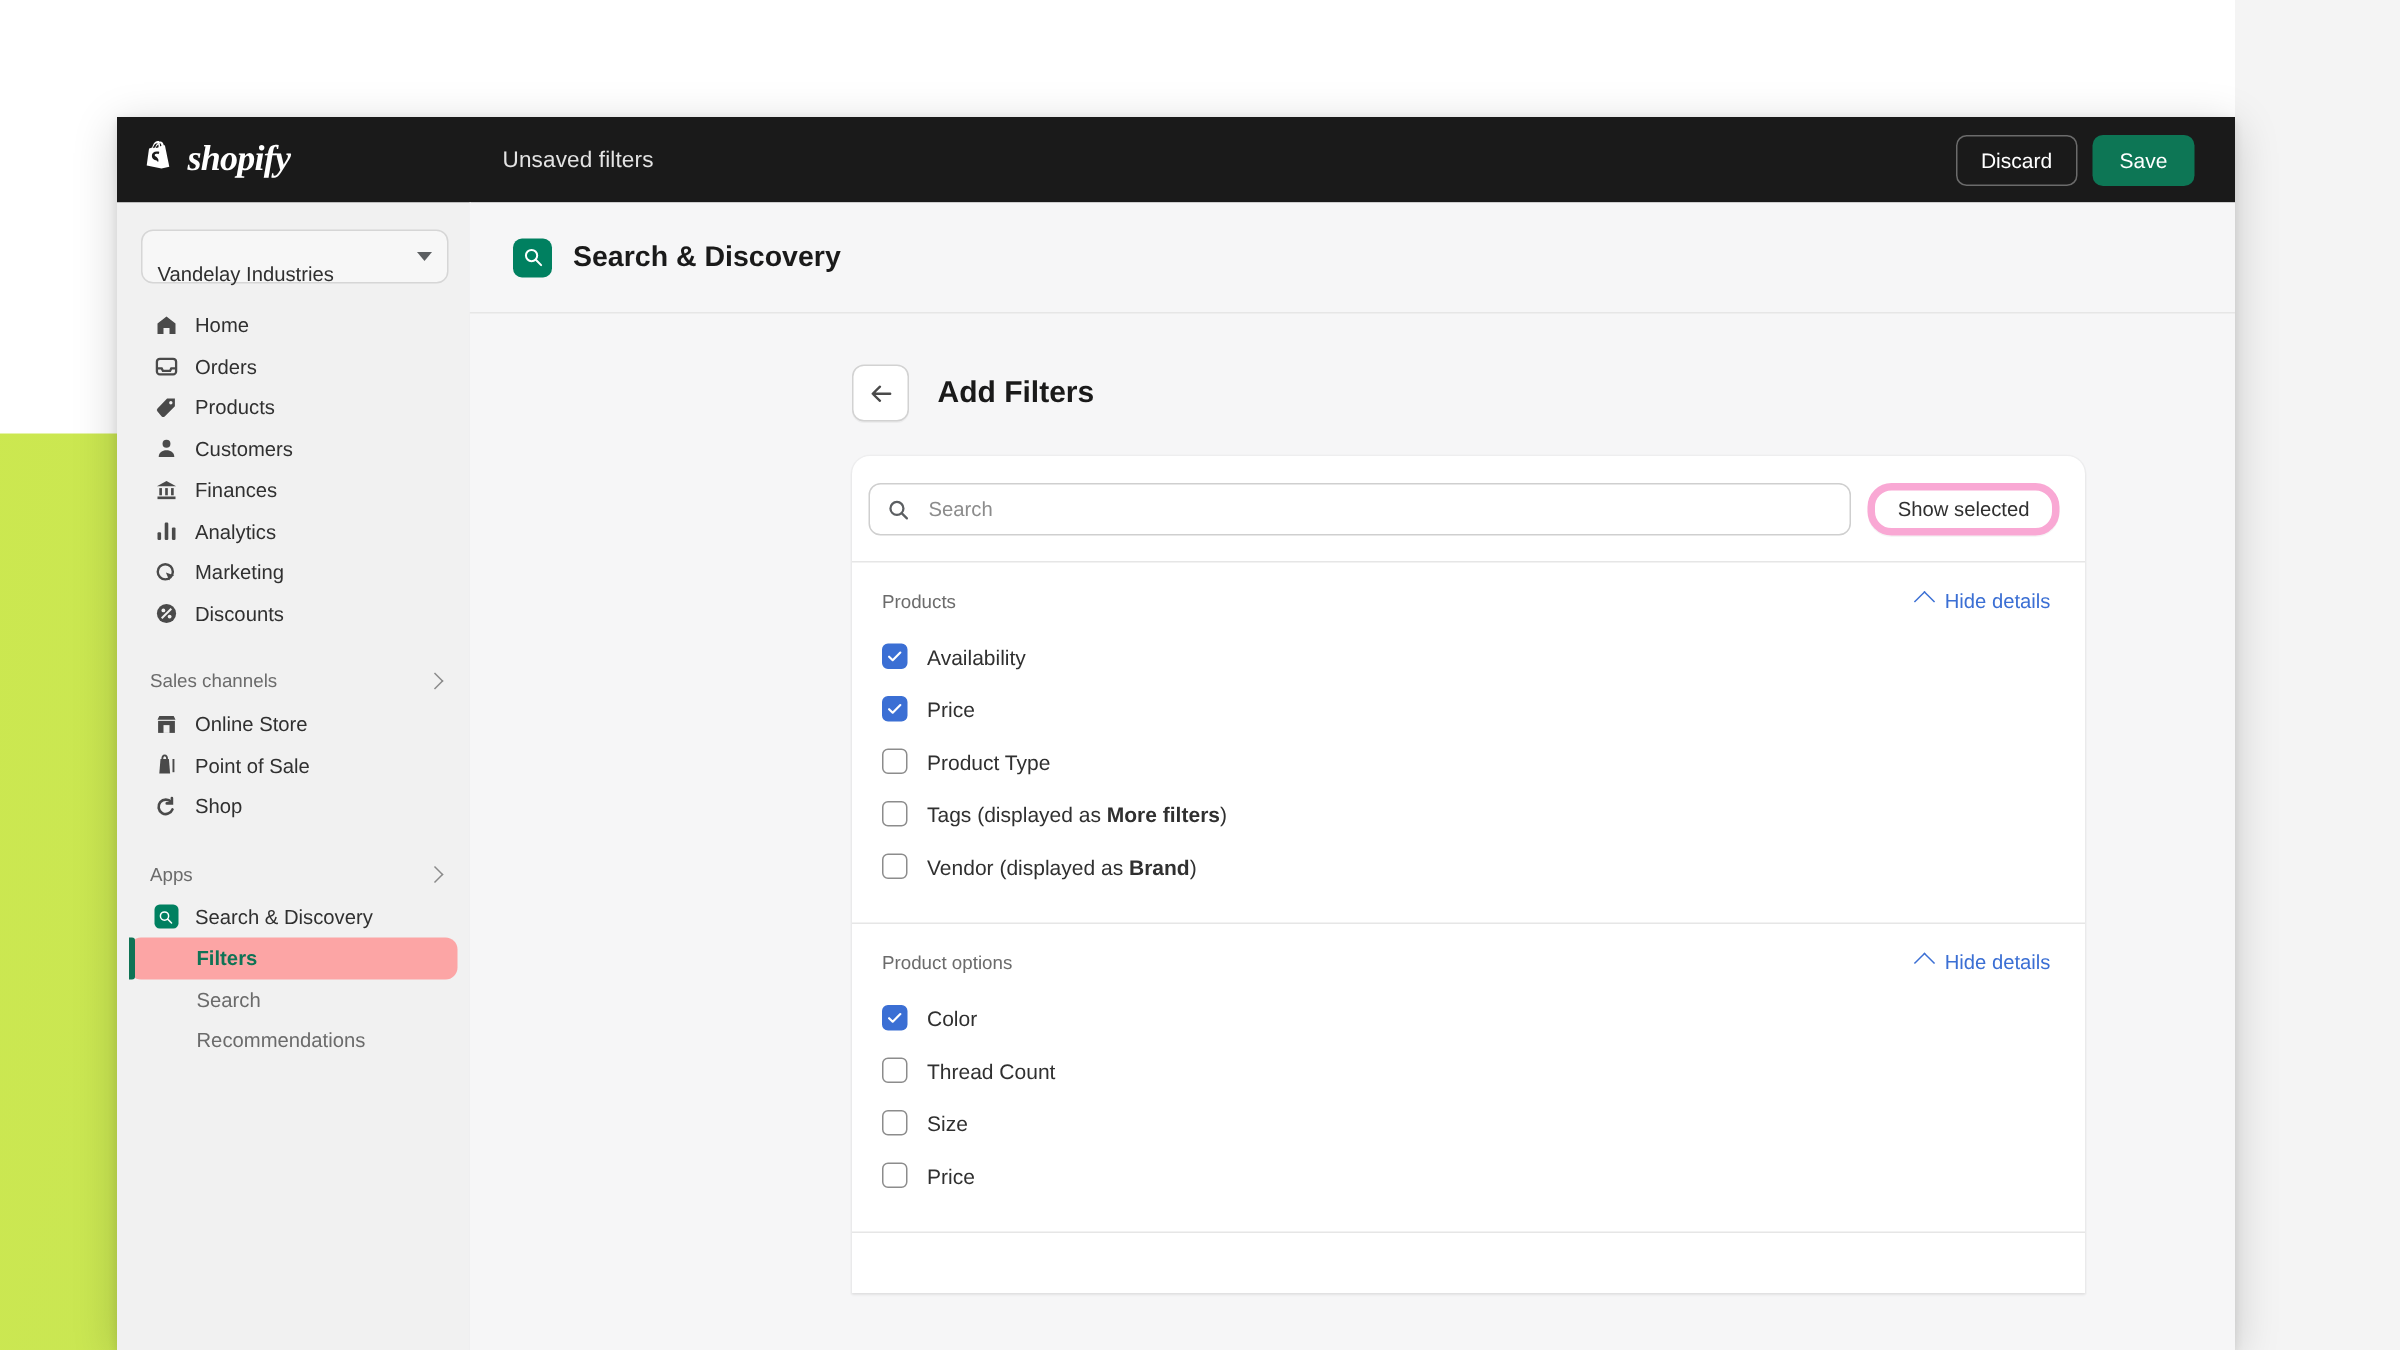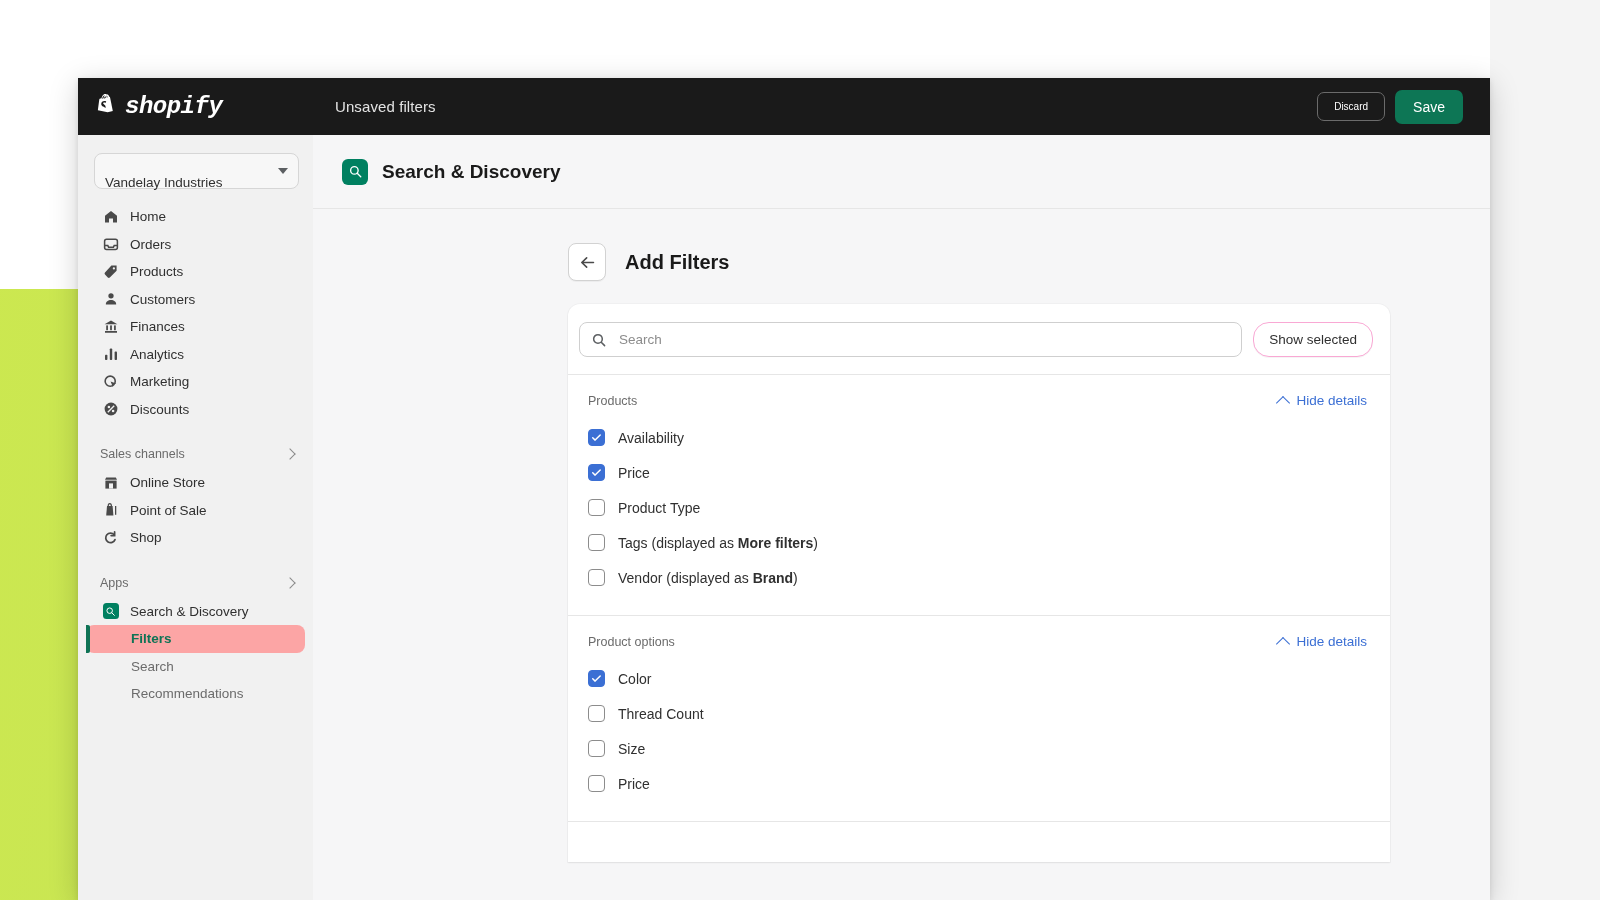--- a/index.html
+++ b/index.html
@@ -62,40 +62,40 @@
   .shopify-bag {
     width: 23px; height: 26px;
     margin-right: 7px;
   }
   .shopify-word {
     color: #ffffff;
     font-size: 24px;
     font-weight: bold;
     font-style: italic;
     letter-spacing: -0.5px;
-    font-family: Liberation Mono, monospace;
+    font-family: Liberation Serif, serif;
   }
   #topbar-title {
     color: #e3e3e3;
     font-size: 15px;
     letter-spacing: 0.1px;
   }
   #topbar-actions {
     margin-left: auto;
     margin-right: 27px;
     display: flex;
     align-items: center;
     gap: 10px;
   }
   .btn-discard {
     background: transparent;
     color: #ffffff;
     border: 1px solid #6b6b6b;
     border-radius: 7px;
-    font-size: 10px;
+    font-size: 14px;
     padding: 8px 16px;
     font-family: "Liberation Sans", sans-serif;
     cursor: pointer;
     margin-left: 23px;
   }
   .btn-save {
     background: #0d7655;
     color: #ffffff;
     border: none;
     border-radius: 7px;
@@ -306,21 +306,21 @@
     font-size: 13.5px;
     color: #303030;
     flex: 1;
     margin-left: 10px;
     font-family: "Liberation Sans", sans-serif;
     background: transparent;
   }
   #search-input::placeholder { color: #8c8c8c; }
   #show-selected-btn {
     height: 35px;
-    border: 1px solid #f9a8d4;
+    border: 5px solid #f9a8d4;
     border-radius: 16px;
     background: #ffffff;
     font-size: 13.5px;
     color: #303030;
     padding: 1px 15px;
     cursor: pointer;
     font-family: "Liberation Sans", sans-serif;
     box-shadow: 0 1px 0 rgba(0,0,0,0.04);
   }
 
@@ -334,21 +334,21 @@
     padding: 0 6px 0 10px;
     margin-bottom: 12px;
   }
   .section-title {
     font-size: 12.5px;
     color: #6b6b6b;
     flex: 1;
   }
   .hide-details {
     display: flex;
-    align-items: flex-end;
+    align-items: flex-start;
     gap: 8px;
     cursor: pointer;
   }
   .chevron-up {
     width: 9px; height: 9px;
     border-top: 1.7px solid #3b6fd4;
     border-left: 1.7px solid #3b6fd4;
     transform: rotate(45deg);
     margin-top: 3px;
   }

